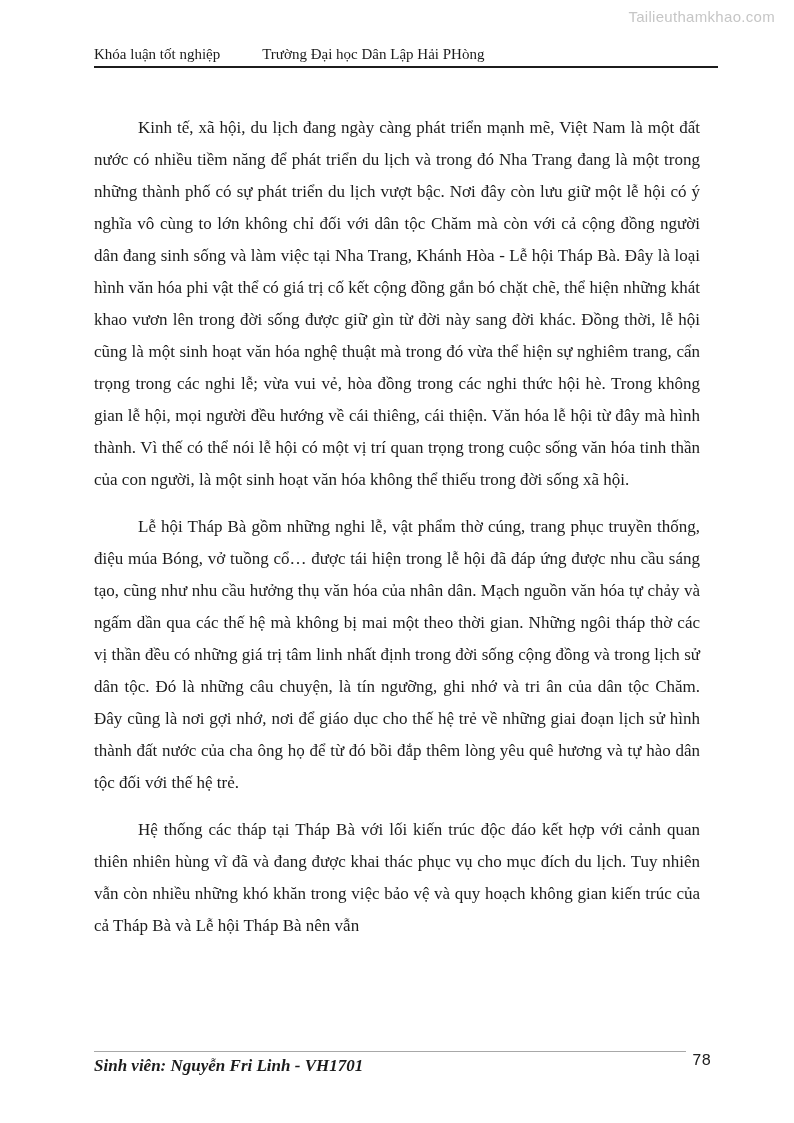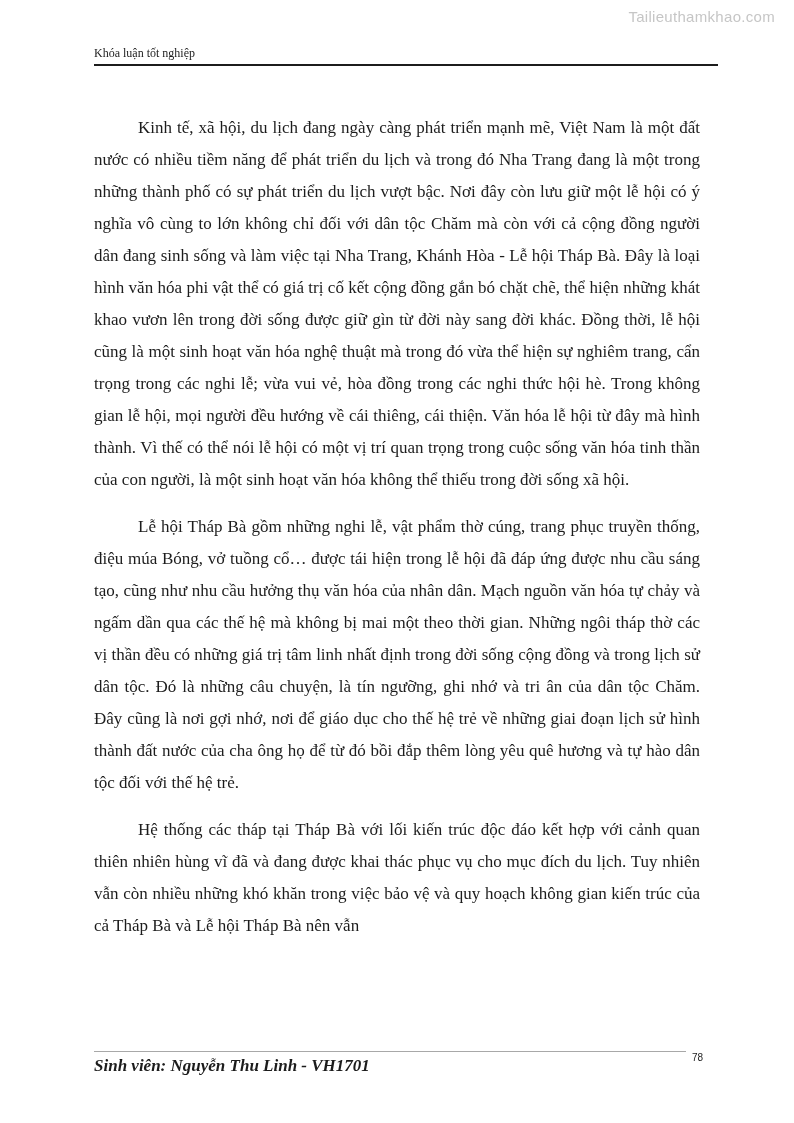--- a/index.html
+++ b/index.html
@@ -17,21 +17,21 @@
     position:absolute; top:8px; right:10px;
     font-family:"Liberation Sans", sans-serif;
     font-size:15px;
     color:#c6c6c6;
     text-shadow:1px 1px 0 #ffffff;
     letter-spacing:0.3px;
   }
   .header {
     position:absolute; top:46px; left:85px; width:624px;
     display:flex; gap:42px;
-    font-size:12px;
+    font-size:15px;
     padding-bottom:3px;
     border-bottom:2px solid #1c1c1c;
     white-space:nowrap;
   }
   .doc-title {
     position:absolute; top:78px; left:85px; width:624px;
     text-align:center;
     font-size:18px;
     letter-spacing:0.4px;
   }
@@ -45,40 +45,41 @@
   .footer-rule-text {
     position:absolute; top:1051px; left:85px; width:592px;
     border-top:1px solid #a8a8a8;
     padding-top:4px;
     font-size:17px;
     font-weight:bold;
     font-style:italic;
   }
   .page-number {
     position:absolute; top:1052px; left:683px;
-    font-family:Liberation Sans, sans-serif;
-    font-size:10px;
+    font-family:Liberation Mono, monospace;
+    font-size:16px;
     color:#222222;
   }
 </style>
 </head>
 <body>
 
 <div class="page">
 
   <div class="watermark">Tailieuthamkhao.com</div>
 
   <div class="header">
     <span>Khóa luận tốt nghiệp</span>
+    <span>Trường Đại học Dân Lập Hải PHòng</span>
   </div>
 
 
   <div class="body-text">
     <p>Kinh tế, xã hội, du lịch đang ngày càng phát triển mạnh mẽ, Việt Nam là một đất nước có nhiều tiềm năng để phát triển du lịch và trong đó Nha Trang đang là một trong những thành phố có sự phát triển du lịch vượt bậc. Nơi đây còn lưu giữ một lễ hội có ý nghĩa vô cùng to lớn không chỉ đối với dân tộc Chăm mà còn với cả cộng đồng người dân đang sinh sống và làm việc tại Nha Trang, Khánh Hòa - Lễ hội Tháp Bà. Đây là loại hình văn hóa phi vật thể có giá trị cố kết cộng đồng gắn bó chặt chẽ, thể hiện những khát khao vươn lên trong đời sống được giữ gìn từ đời này sang đời khác. Đồng thời, lễ hội cũng là một sinh hoạt văn hóa nghệ thuật mà trong đó vừa thể hiện sự nghiêm trang, cẩn trọng trong các nghi lễ; vừa vui vẻ, hòa đồng trong các nghi thức hội hè. Trong không gian lễ hội, mọi người đều hướng về cái thiêng, cái thiện. Văn hóa lễ hội từ đây mà hình thành. Vì thế có thể nói lễ hội có một vị trí quan trọng trong cuộc sống văn hóa tinh thần của con người, là một sinh hoạt văn hóa không thể thiếu trong đời sống xã hội.</p>
     <p>Lễ hội Tháp Bà gồm những nghi lễ, vật phẩm thờ cúng, trang phục truyền thống, điệu múa Bóng, vở tuồng cổ… được tái hiện trong lễ hội đã đáp ứng được nhu cầu sáng tạo, cũng như nhu cầu hưởng thụ văn hóa của nhân dân. Mạch nguồn văn hóa tự chảy và ngấm dần qua các thế hệ mà không bị mai một theo thời gian. Những ngôi tháp thờ các vị thần đều có những giá trị tâm linh nhất định trong đời sống cộng đồng và trong lịch sử dân tộc. Đó là những câu chuyện, là tín ngưỡng, ghi nhớ và tri ân của dân tộc Chăm. Đây cũng là nơi gợi nhớ, nơi để giáo dục cho thế hệ trẻ về những giai đoạn lịch sử hình thành đất nước của cha ông họ để từ đó bồi đắp thêm lòng yêu quê hương và tự hào dân tộc đối với thế hệ trẻ.</p>
     <p>Hệ thống các tháp tại Tháp Bà với lối kiến trúc độc đáo kết hợp với cảnh quan thiên nhiên hùng vĩ đã và đang được khai thác phục vụ cho mục đích du lịch. Tuy nhiên vẫn còn nhiều những khó khăn trong việc bảo vệ và quy hoạch không gian kiến trúc của cả Tháp Bà và Lễ hội Tháp Bà nên vẫn</p>
   </div>
 
-  <div class="footer-rule-text">Sinh viên: Nguyễn Thu Linh - VH1701</div>
+  <div class="footer-rule-text">Sinh viên: Nguyễn Fri Linh - VH1701</div>
 
   <div class="page-number">78</div>
 
 </div>
 
 </body></html>

